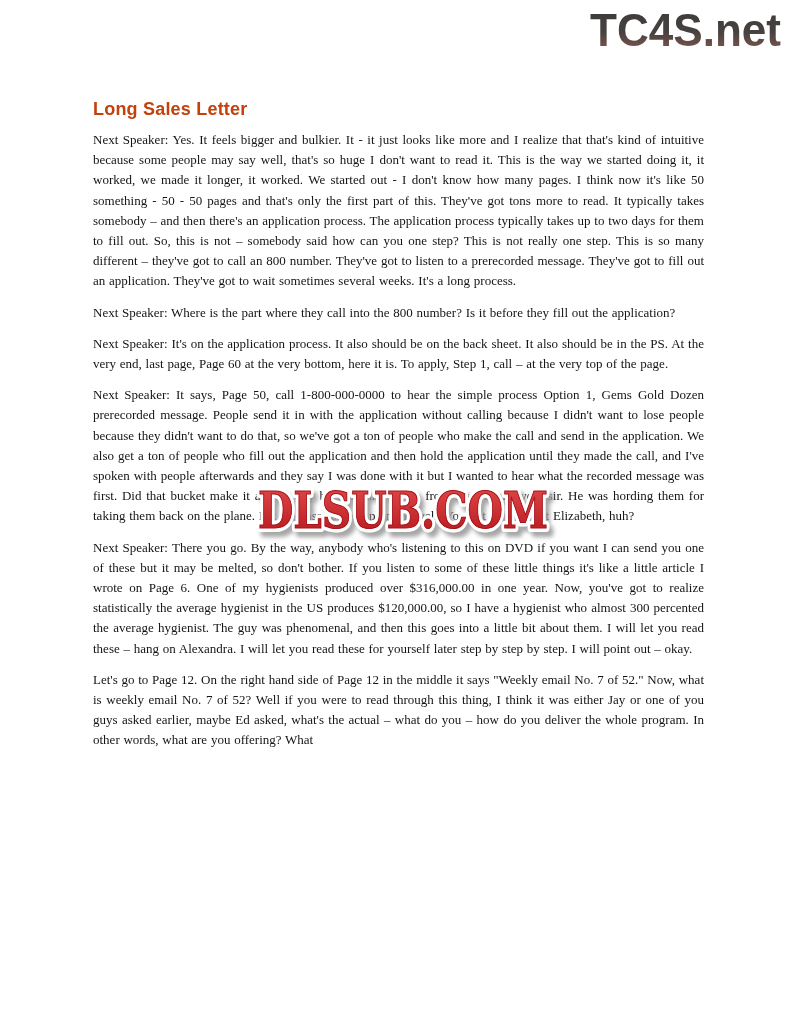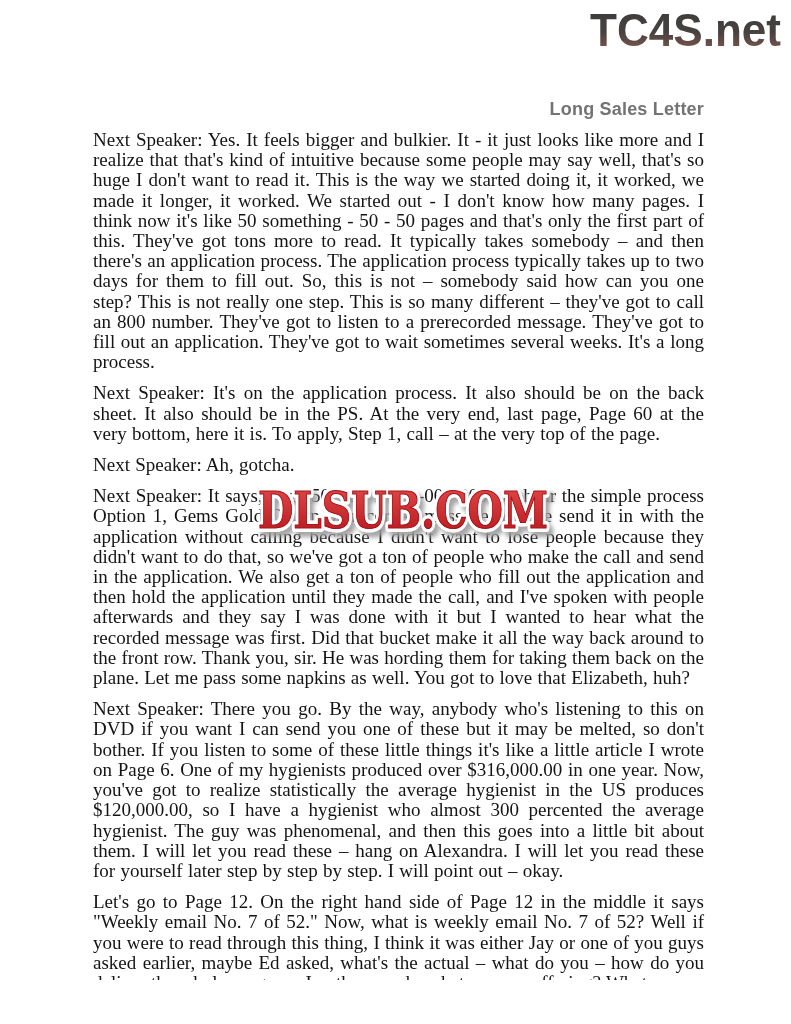--- a/index.html
+++ b/index.html
@@ -15,27 +15,26 @@
     position: absolute;
     left: 93px;
     top: 99px;
     width: 611px;
     color: #141414;
   }
   .doc-title {
     font-family: "Liberation Sans", "DejaVu Sans", sans-serif;
     font-size: 18px;
     font-weight: 700;
-    color: #737373;
+    color: #c2410c;
     margin: 0 0 10px 0;
     letter-spacing: 0.2px;
-    text-align: right;
   }
   .para {
-    font-size: 19px;
+    font-size: 13px;
     line-height: 20.2px;
     text-align: justify;
     margin: 8px 0 11px 0;
     word-spacing: 0.5px;
   }
   .para:last-child { margin-bottom: 0; }
 
   .logo-top {
     position: absolute;
     top: 5px;
@@ -72,22 +71,22 @@
         <stop offset="0.55" stop-color="#474240"></stop>
         <stop offset="1" stop-color="#8f5b53"></stop>
       </linearGradient>
     </defs>
     <text x="10" y="41" font-family="Liberation Sans, DejaVu Sans, sans-serif" font-weight="700" font-size="47" fill="url(#gradTop)" textLength="191" lengthAdjust="spacingAndGlyphs">TC4S.net</text>
   </svg>
 
   <div class="content">
     <h1 class="doc-title">Long Sales Letter</h1>
     <p class="para">Next Speaker: Yes.  It feels bigger and bulkier.  It - it just looks like more and I realize that that's kind of intuitive because some people may say well, that's so huge I don't want to read it.  This is the way we started doing it, it worked, we made it longer, it worked.  We started out - I don't know how many pages.  I think now it's like 50 something - 50 - 50 pages and that's only the first part of this.  They've got tons more to read.  It typically takes somebody – and then there's an application process.  The application process typically takes up to two days for them to fill out.  So, this is not – somebody said how can you one step?  This is not really one step.  This is so many different – they've got to call an 800 number.  They've got to listen to a prerecorded message.  They've got to fill out an application.  They've got to wait sometimes several weeks.  It's a long process.</p>
+    <p class="para">Next Speaker: Where is the part where they call into the 800 number?  Is it before they fill out the application?</p>
     <p class="para">Next Speaker: It's on the application process.  It also should be on the back sheet.  It also should be in the PS.  At the very end, last page, Page 60 at the very bottom, here it is.  To apply, Step 1, call – at the very top of the page.</p>
-    <p class="para">Next Speaker: Ah, gotcha.</p>
     <p class="para">Next Speaker: It says, Page 50, call 1-800-000-0000 to hear the simple process Option 1, Gems Gold Dozen prerecorded message. People send it in with the application without calling because I didn't want to lose people because they didn't want to do that, so we've got a ton of people who make the call and send in the application.  We also get a ton of people who fill out the application and then hold the application until they made the call, and I've spoken with people afterwards and they say I was done with it but I wanted to hear what the recorded message was first.  Did that bucket make it all the way back around to the front row.  Thank you, sir.  He was hording them for taking them back on the plane.  Let me pass some napkins as well.  You got to love that Elizabeth, huh?</p>
     <p class="para">Next Speaker: There you go.  By the way, anybody who's listening to this on DVD if you want I can send you one of these but it may be melted, so don't bother.  If you listen to some of these little things it's like a little article I wrote on Page 6.  One of my hygienists produced over $316,000.00 in one year.  Now, you've got to realize statistically the average hygienist in the US produces $120,000.00, so I have a hygienist who almost 300 percented the average hygienist.  The guy was phenomenal, and then this goes into a little bit about them.  I will let you read these – hang on Alexandra.  I will let you read these for yourself later step by step by step.  I will point out – okay.</p>
     <p class="para">Let's go to Page 12.  On the right hand side of Page 12 in the middle it says "Weekly email No. 7 of 52."  Now, what is weekly email No. 7 of 52?  Well if you were to read through this thing, I think it was either Jay or one of you guys asked earlier, maybe Ed asked, what's the actual – what do you – how do you deliver the whole program.  In other words, what are you offering?  What</p>
   </div>
 
   <svg class="wm-center" viewBox="0 0 320 76" xmlns="http://www.w3.org/2000/svg">
     <defs>
       <linearGradient id="gradRed" x1="0" y1="0" x2="0" y2="1">
         <stop offset="0" stop-color="#e34b4b"></stop>
         <stop offset="1" stop-color="#b5161c"></stop>

